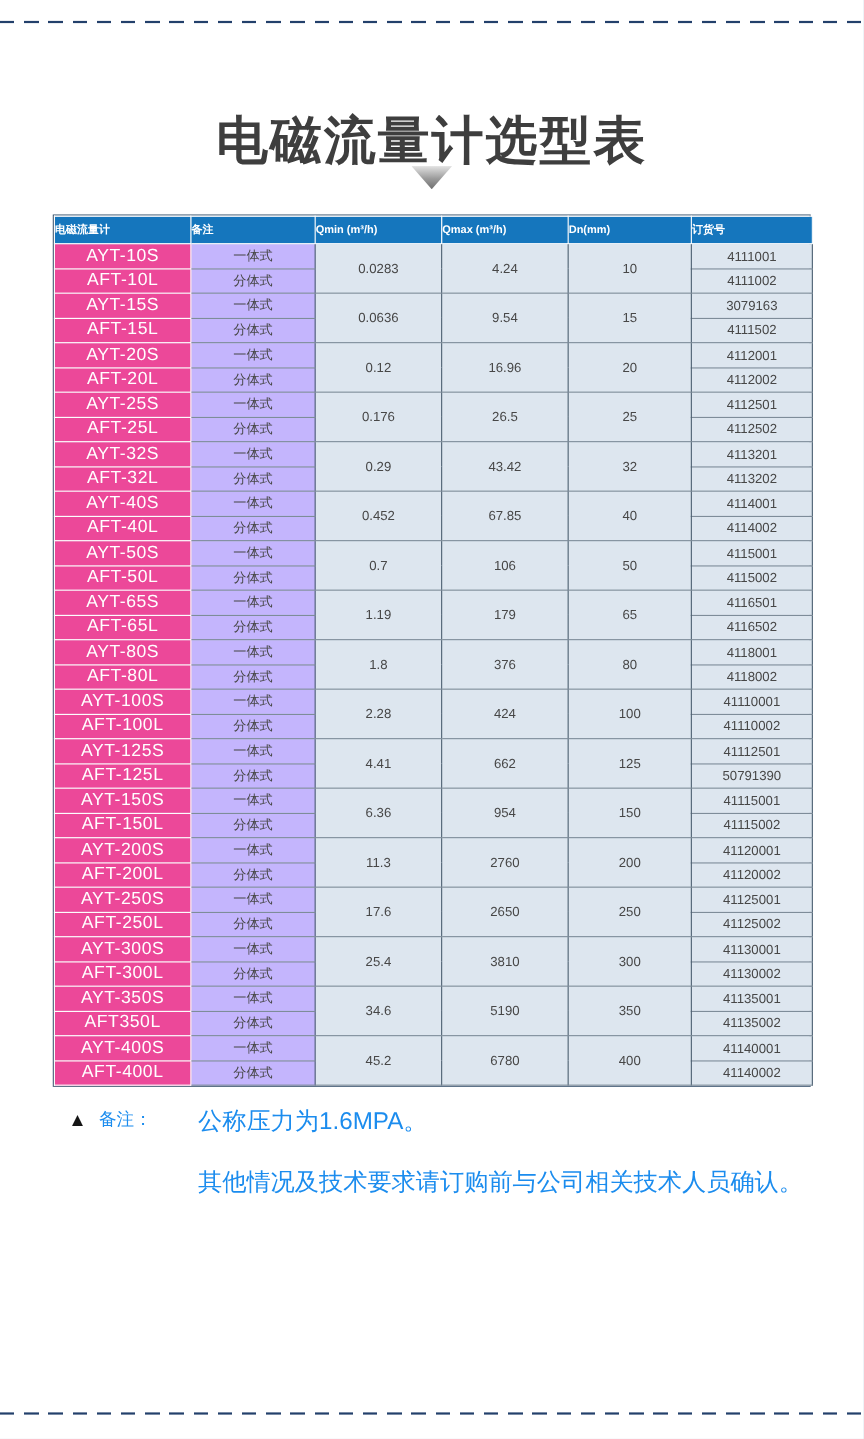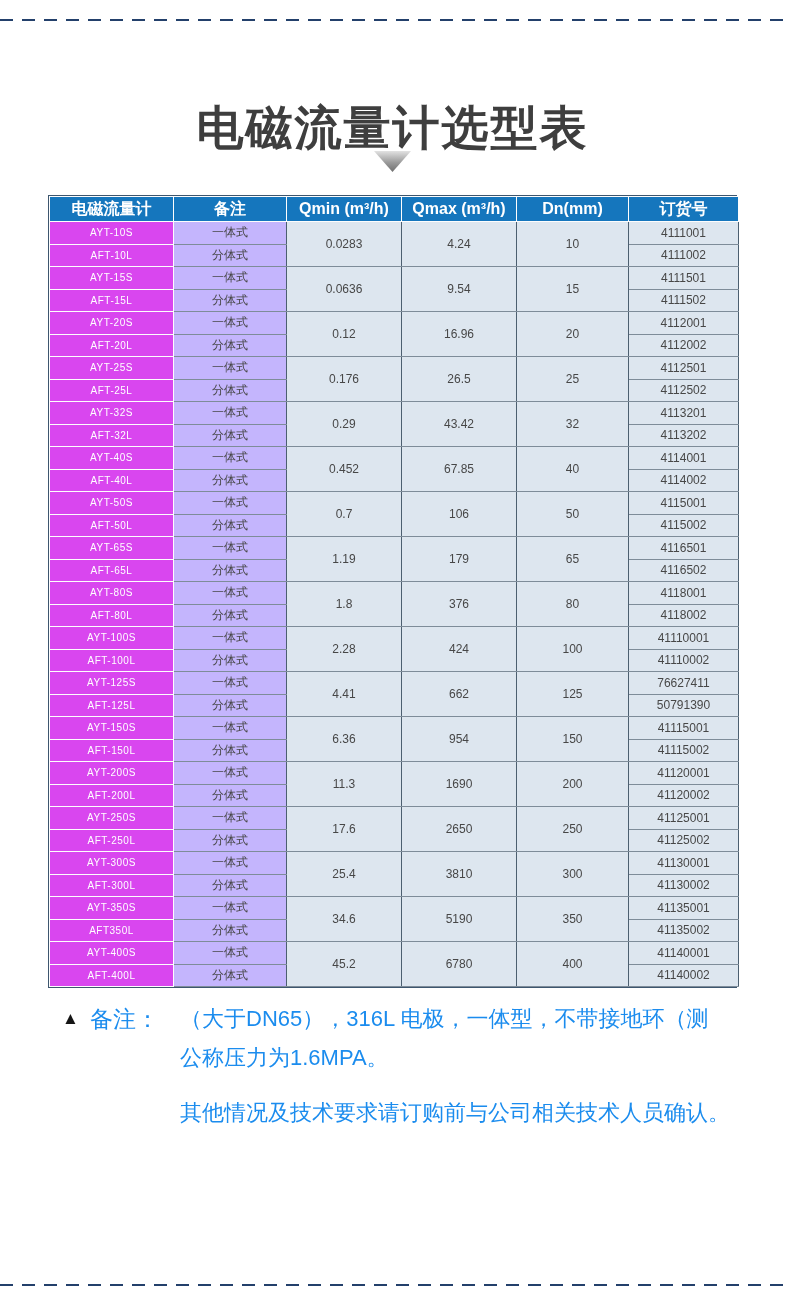--- a/index.html
+++ b/index.html
@@ -26,29 +26,29 @@
   }
   .table-wrap{
     position:absolute;left:48px;top:195px;width:689px;
     border:1px solid #3d566e;box-sizing:border-box;background:#dde6ef;
   }
   table{border-collapse:collapse;width:100%;table-layout:fixed;}
   thead tr{height:25px;}
   tbody tr{height:22.5px;}
   th{
     background:#1576bd;color:#ffffff;border:1px solid #fdfdfd;
-    font-size:16px;font-weight:600;text-align:center;padding:0;
+    font-size:10px;font-weight:600;text-align:left;padding:0;
   }
   td{
     text-align:center;vertical-align:middle;padding:0;
     font-size:12px;color:#474747;
   }
   td.model{
-    background:#d946ef;color:#ffffff;border:1px solid #fdfdfd;
-    font-size:10px;letter-spacing:.5px;
+    background:#ec4899;color:#ffffff;border:1px solid #fdfdfd;
+    font-size:16px;letter-spacing:.5px;
   }
   td.type{
     background:#c4b5fd;
     border-top:1px solid #7e8c99;border-bottom:1px solid #7e8c99;
     border-left:1px solid #4c5f70;border-right:1px solid #4c5f70;
   }
   td.num,td.order{
     background:#dde6ef;
     border-top:1px solid #7e8c99;border-bottom:1px solid #7e8c99;
     border-left:1px solid #4c5f70;border-right:1px solid #4c5f70;
@@ -56,21 +56,21 @@
   .note{
     position:absolute;left:62px;top:1000px;width:660px;
     color:#1b8cee;font-size:22px;line-height:38.5px;
   }
   .note-row{display:flex;align-items:flex-start;}
   .bullet{
     color:#151515;font-size:17px;line-height:38.5px;
     width:28px;flex:0 0 28px;
   }
   .note-label{
-    flex:0 0 auto;width:90px;font-size:23px;white-space:nowrap;
+    flex:0 0 auto;width:90px;font-size:16px;white-space:nowrap;
   }
   .note-lines{flex:1 1 auto;}
   .note-line{white-space:nowrap;}
   .note-footer{
     margin-left:118px;margin-top:17px;white-space:nowrap;font-family:Liberation Serif, serif;
   }
 </style>
 </head>
 <body>
 
@@ -112,21 +112,21 @@
           <td class="model">AFT-10L</td>
           <td class="type">分体式</td>
           <td class="order">4111002</td>
         </tr>
         <tr>
           <td class="model">AYT-15S</td>
           <td class="type">一体式</td>
           <td class="num" rowspan="2">0.0636</td>
           <td class="num" rowspan="2">9.54</td>
           <td class="num" rowspan="2">15</td>
-          <td class="order">4111501</td>
+          <td class="order">3079163</td>
         </tr>
         <tr>
           <td class="model">AFT-15L</td>
           <td class="type">分体式</td>
           <td class="order">4111502</td>
         </tr>
         <tr>
           <td class="model">AYT-20S</td>
           <td class="type">一体式</td>
           <td class="num" rowspan="2">0.12</td>
@@ -229,21 +229,21 @@
           <td class="model">AFT-100L</td>
           <td class="type">分体式</td>
           <td class="order">41110002</td>
         </tr>
         <tr>
           <td class="model">AYT-125S</td>
           <td class="type">一体式</td>
           <td class="num" rowspan="2">4.41</td>
           <td class="num" rowspan="2">662</td>
           <td class="num" rowspan="2">125</td>
-          <td class="order">76627411</td>
+          <td class="order">41112501</td>
         </tr>
         <tr>
           <td class="model">AFT-125L</td>
           <td class="type">分体式</td>
           <td class="order">50791390</td>
         </tr>
         <tr>
           <td class="model">AYT-150S</td>
           <td class="type">一体式</td>
           <td class="num" rowspan="2">6.36</td>
@@ -253,21 +253,21 @@
         </tr>
         <tr>
           <td class="model">AFT-150L</td>
           <td class="type">分体式</td>
           <td class="order">41115002</td>
         </tr>
         <tr>
           <td class="model">AYT-200S</td>
           <td class="type">一体式</td>
           <td class="num" rowspan="2">11.3</td>
-          <td class="num" rowspan="2">1690</td>
+          <td class="num" rowspan="2">2760</td>
           <td class="num" rowspan="2">200</td>
           <td class="order">41120001</td>
         </tr>
         <tr>
           <td class="model">AFT-200L</td>
           <td class="type">分体式</td>
           <td class="order">41120002</td>
         </tr>
         <tr>
           <td class="model">AYT-250S</td>
@@ -323,20 +323,19 @@
         </tr>
       </tbody>
   </table>
 </div>
 
 <div class="note">
   <div class="note-row">
     <span class="bullet">▲</span>
     <span class="note-label">备注：</span>
     <div class="note-lines">
-        <div class="note-line">（大于DN65），316L 电极，一体型，不带接地环（测</div>
         <div class="note-line">公称压力为1.6MPA。</div>
       </div>
   </div>
   <div class="note-footer">其他情况及技术要求请订购前与公司相关技术人员确认。</div>
 </div>
 
 <div class="dashed bottom"></div>
 
 </body></html>

